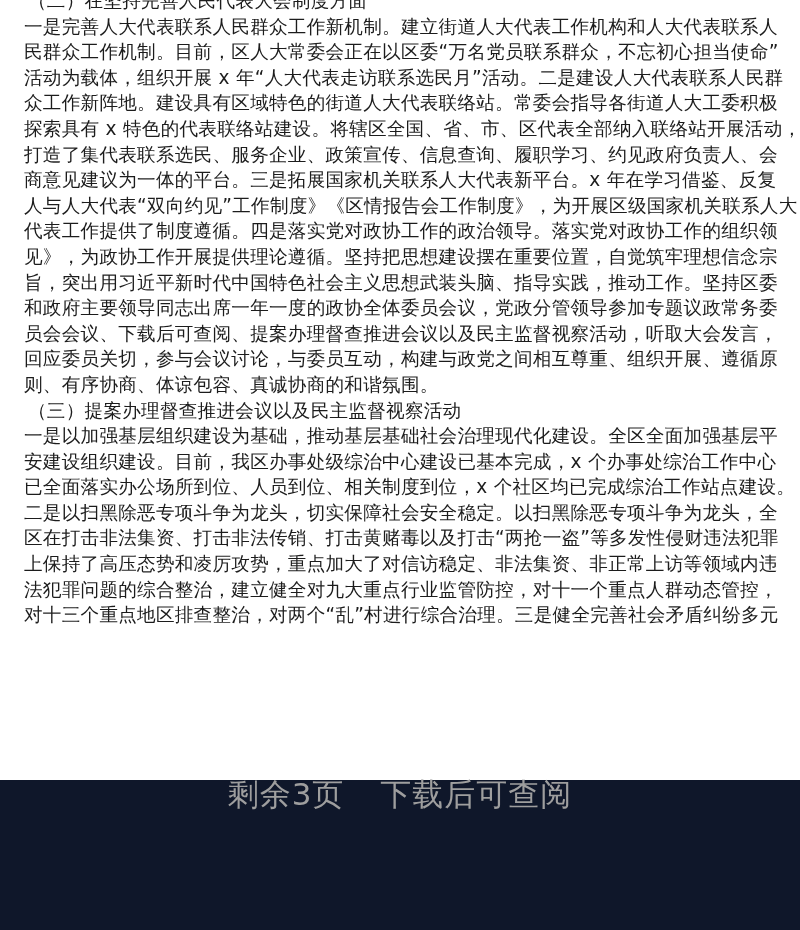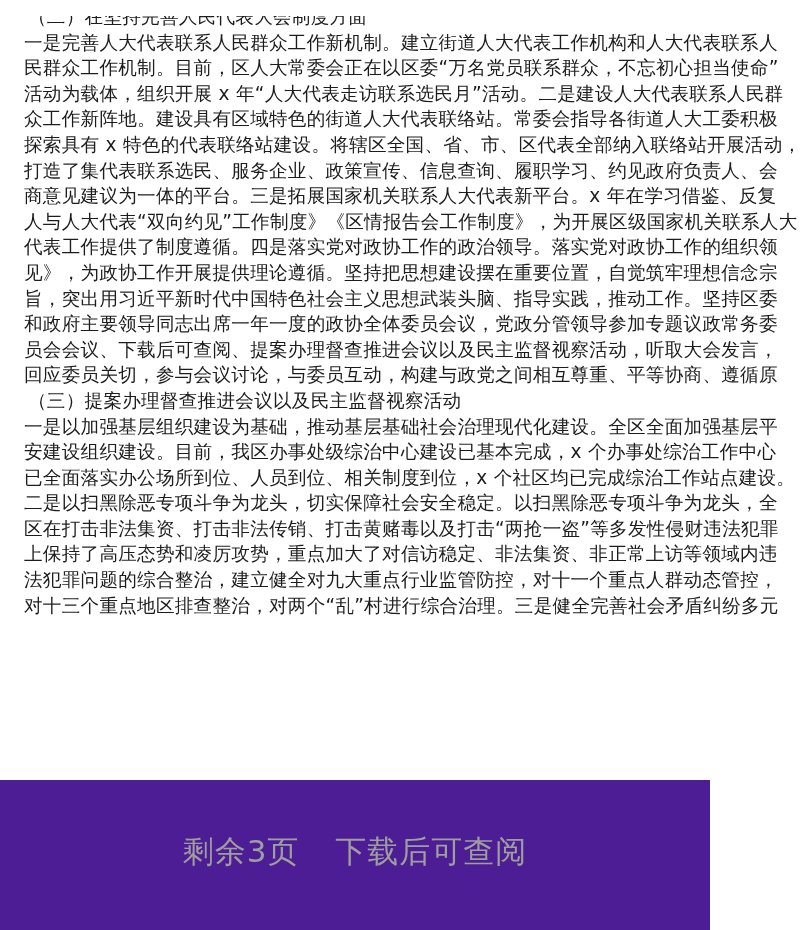--- a/index.html
+++ b/index.html
@@ -10,21 +10,21 @@
     body {
       width: 800px;
       height: 930px;
       position: relative;
       overflow: hidden;
       font-family: "DejaVu Sans", "Liberation Sans", sans-serif;
     }
     .page {
       position: absolute;
       left: 0;
-      top: 16px;
+      top: 0;
       width: 800px;
       height: 780px;
       overflow: hidden;
       background: #ffffff;
     }
     .doc-body {
       position: absolute;
       left: 24px;
       top: -12px;
       width: 760px;
@@ -45,25 +45,25 @@
       color: rgba(200, 200, 200, 0.18);
       font-size: 60px;
       transform: rotate(-45deg);
       pointer-events: none;
       white-space: nowrap;
     }
     .preview-banner {
       position: absolute;
       left: 0;
       top: 780px;
-      width: 710px;
+      width: 800px;
       height: 150px;
-      background: #4c1d95;
+      background: #0f172a;
       display: flex;
-      align-items: center;
+      align-items: flex-start;
       justify-content: center;
     }
     .preview-banner-text {
       font-size: 31px;
       color: #9e9e9e;
       letter-spacing: 1px;
       margin-top: -6px;
     }
     .preview-banner-text .gap {
       display: inline-block;
@@ -83,21 +83,22 @@
     <div class="line">众工作新阵地。建设具有区域特色的街道人大代表联络站。常委会指导各街道人大工委积极</div>
     <div class="line">探索具有 x 特色的代表联络站建设。将辖区全国、省、市、区代表全部纳入联络站开展活动，</div>
     <div class="line">打造了集代表联系选民、服务企业、政策宣传、信息查询、履职学习、约见政府负责人、会</div>
     <div class="line">商意见建议为一体的平台。三是拓展国家机关联系人大代表新平台。x 年在学习借鉴、反复</div>
     <div class="line">人与人大代表“双向约见”工作制度》《区情报告会工作制度》，为开展区级国家机关联系人大</div>
     <div class="line">代表工作提供了制度遵循。四是落实党对政协工作的政治领导。落实党对政协工作的组织领</div>
     <div class="line">见》，为政协工作开展提供理论遵循。坚持把思想建设摆在重要位置，自觉筑牢理想信念宗</div>
     <div class="line">旨，突出用习近平新时代中国特色社会主义思想武装头脑、指导实践，推动工作。坚持区委</div>
     <div class="line">和政府主要领导同志出席一年一度的政协全体委员会议，党政分管领导参加专题议政常务委</div>
     <div class="line">员会会议、下载后可查阅、提案办理督查推进会议以及民主监督视察活动，听取大会发言，</div>
-    <div class="line">回应委员关切，参与会议讨论，与委员互动，构建与政党之间相互尊重、平等协商、遵循原</div>
+    <div class="line">回应委员关切，参与会议讨论，与委员互动，构建与政党之间相互尊重、组织开展、遵循原</div>
+    <div class="line">则、有序协商、体谅包容、真诚协商的和谐氛围。</div>
     <div class="line heading">（三）提案办理督查推进会议以及民主监督视察活动</div>
     <div class="line">一是以加强基层组织建设为基础，推动基层基础社会治理现代化建设。全区全面加强基层平</div>
     <div class="line">安建设组织建设。目前，我区办事处级综治中心建设已基本完成，x 个办事处综治工作中心</div>
     <div class="line">已全面落实办公场所到位、人员到位、相关制度到位，x 个社区均已完成综治工作站点建设。</div>
     <div class="line">二是以扫黑除恶专项斗争为龙头，切实保障社会安全稳定。以扫黑除恶专项斗争为龙头，全</div>
     <div class="line">区在打击非法集资、打击非法传销、打击黄赌毒以及打击“两抢一盗”等多发性侵财违法犯罪</div>
     <div class="line">上保持了高压态势和凌厉攻势，重点加大了对信访稳定、非法集资、非正常上访等领域内违</div>
     <div class="line">法犯罪问题的综合整治，建立健全对九大重点行业监管防控，对十一个重点人群动态管控，</div>
     <div class="line">对十三个重点地区排查整治，对两个“乱”村进行综合治理。三是健全完善社会矛盾纠纷多元</div>
   </div>

